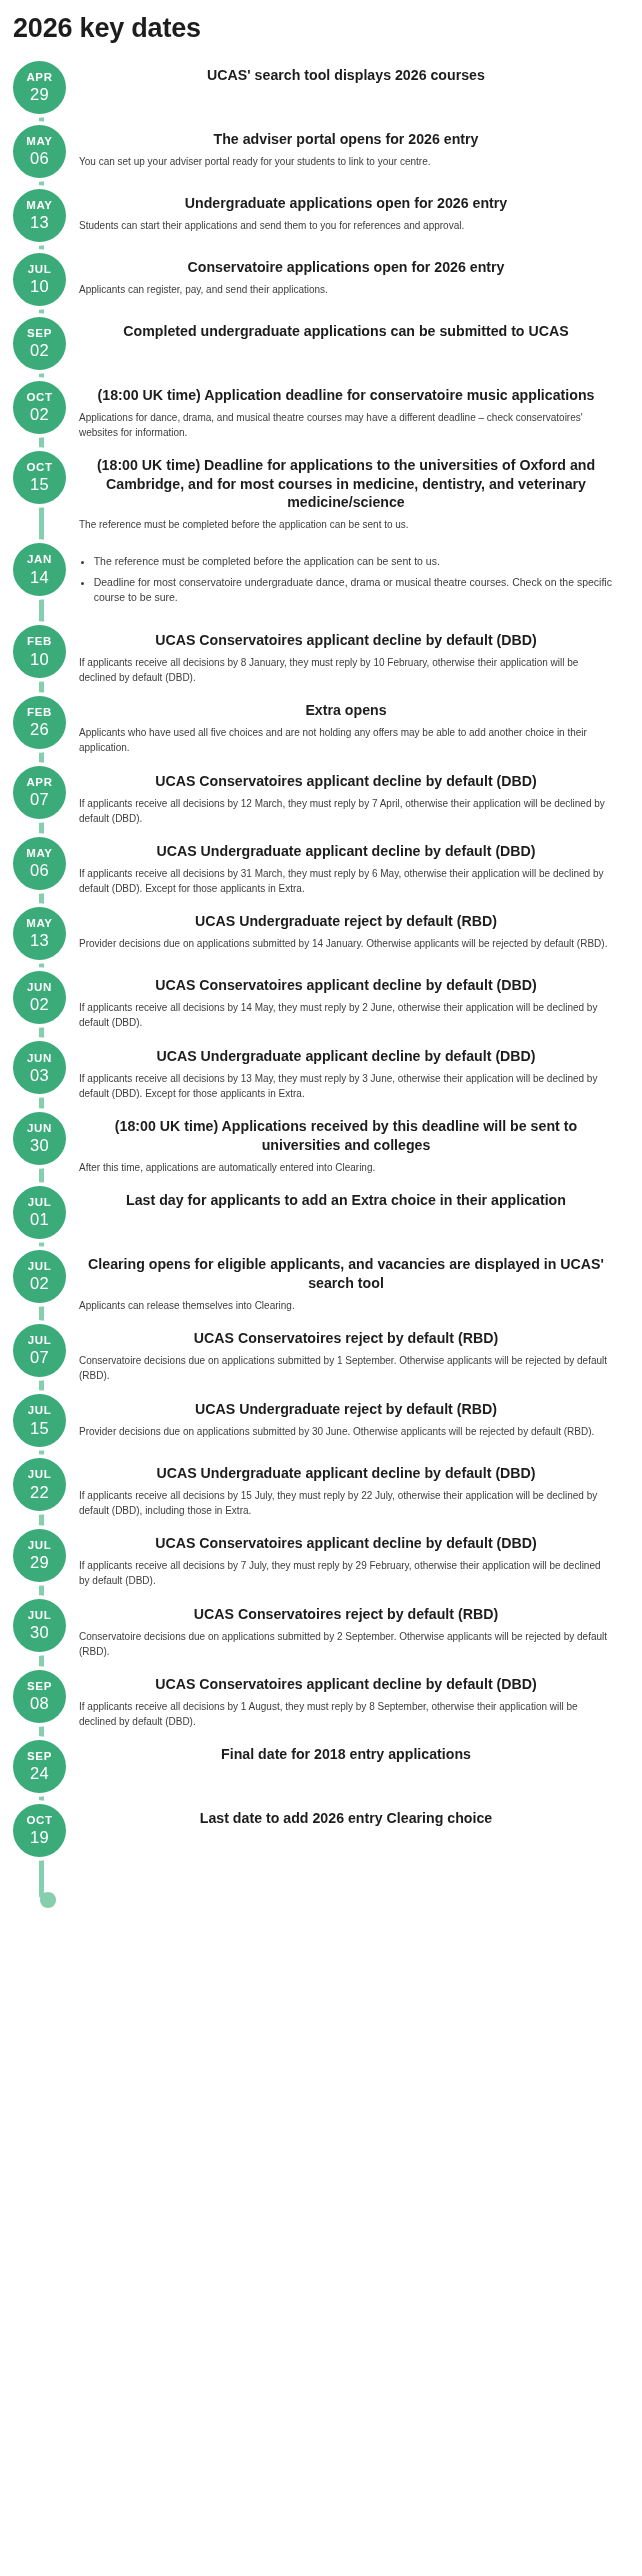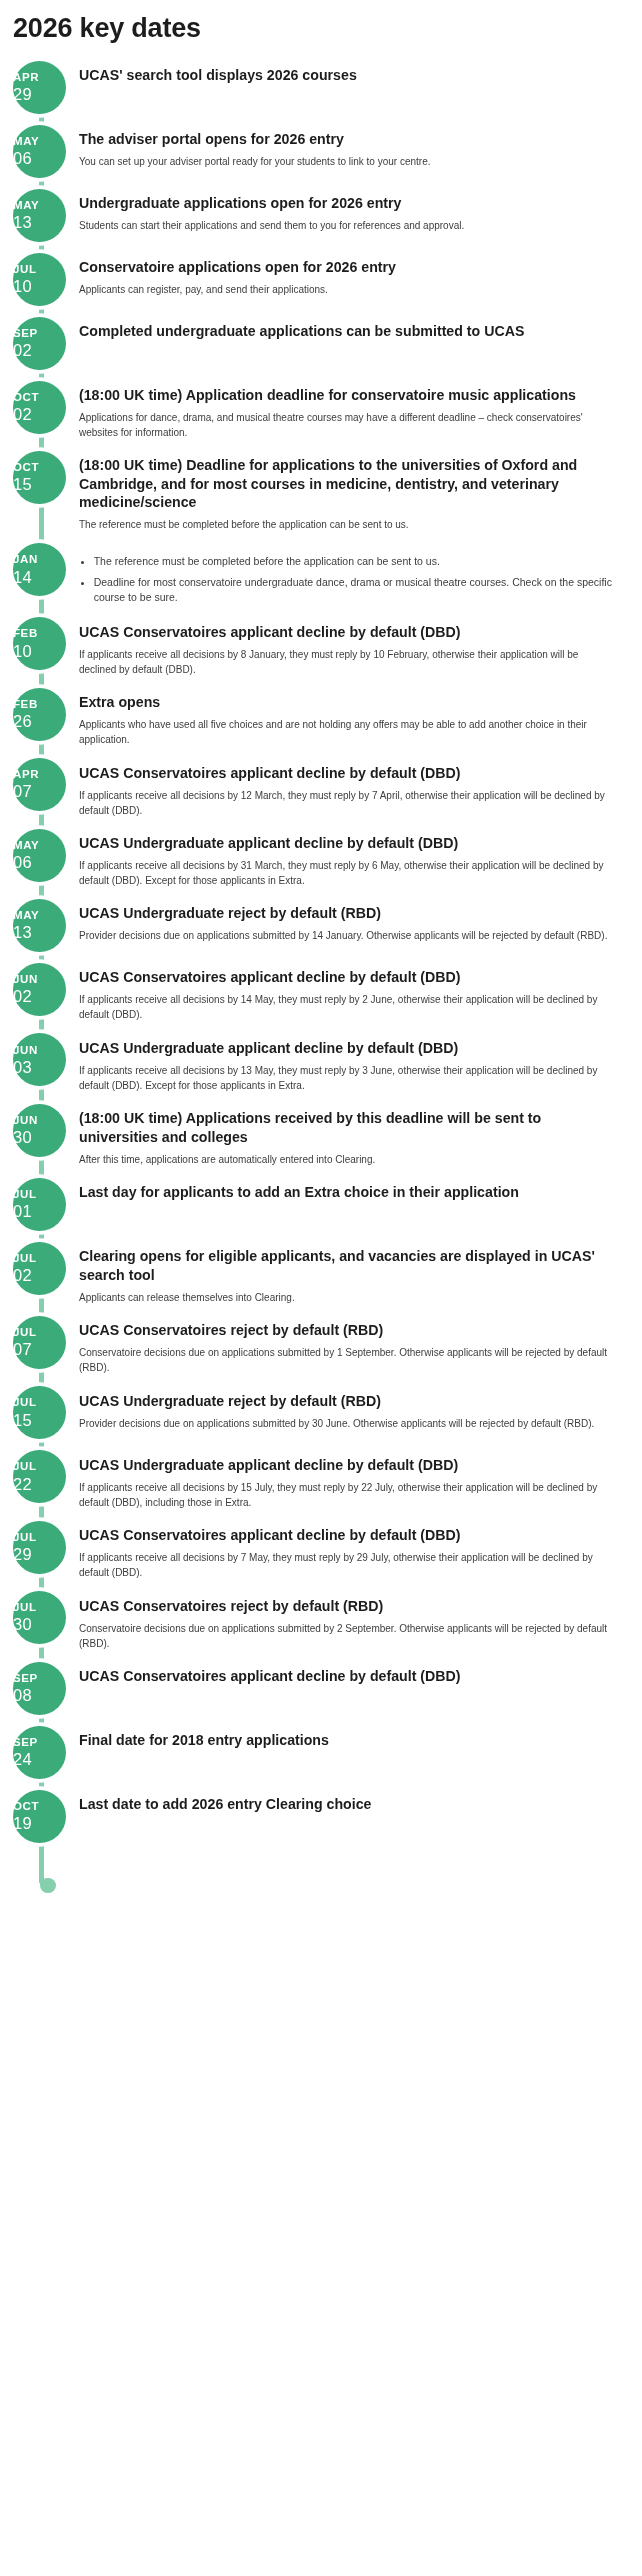--- a/index.html
+++ b/index.html
@@ -50,20 +50,21 @@
   }
   .badge {
     flex: 0 0 53px;
     width: 53px;
     height: 53px;
     border-radius: 50%;
     background: #3aab79;
     color: #ffffff;
     display: flex;
     flex-direction: column;
+    align-items: center;
     justify-content: center;
     line-height: 1;
     margin-left: 0;
     z-index: 2;
     position: relative;
     box-shadow: 0 0 0 3.7px #ffffff;
   }
   .badge .mon {
     font-size: 11.5px;
     font-weight: bold;
@@ -80,38 +81,39 @@
     flex: 1 1 auto;
     padding-left: 13px;
     padding-top: 5.5px;
   }
   .event-title {
     font-size: 14.2px;
     font-weight: bold;
     color: #1d1d1d;
     line-height: 1.3;
     margin: 0;
+    text-align: center;
   }
   .event-desc {
     font-size: 10px;
     color: #3d3d3d;
     line-height: 1.5;
     margin: 5.5px 0 0 0;
   }
   .event-list {
     margin: 5.5px 0 0 0;
     padding-left: 14.7px;
   }
   .event-list li {
     font-size: 10.5px;
     color: #3d3d3d;
     line-height: 1.5;
     margin-bottom: 4.6px;
   }
-  .event-list li:last-child { margin-bottom: 0; }
+  .event-list li:last-child { margin-bottom: 8px; }
   .tail-dot {
     position: absolute;
     left: 34px;
     width: 15.6px;
     height: 15.6px;
     border-radius: 50%;
     background: #86cfae;
     z-index: 2;
   }
   .spacer-bottom { height: 24px; }
@@ -335,40 +337,41 @@
             <p class="event-desc">If applicants receive all decisions by 15 July, they must reply by 22 July, otherwise their application will be declined by default (DBD), including those in Extra.</p>
           </div>
         </div>
         <div class="event">
           <div class="badge">
             <span class="mon">JUL</span>
             <span class="day">29</span>
           </div>
           <div class="event-body">
             <p class="event-title">UCAS Conservatoires applicant decline by default (DBD)</p>
-            <p class="event-desc">If applicants receive all decisions by 7 May, they must reply by 29 July, otherwise their application will be declined by default (DBD).</p>
+            <p class="event-desc">If applicants receive all decisions by 7 July, they must reply by 29 February, otherwise their application will be declined by default (DBD).</p>
           </div>
         </div>
         <div class="event">
           <div class="badge">
             <span class="mon">JUL</span>
             <span class="day">30</span>
           </div>
           <div class="event-body">
             <p class="event-title">UCAS Conservatoires reject by default (RBD)</p>
             <p class="event-desc">Conservatoire decisions due on applications submitted by 2 September. Otherwise applicants will be rejected by default (RBD).</p>
           </div>
         </div>
         <div class="event">
           <div class="badge">
             <span class="mon">SEP</span>
             <span class="day">08</span>
           </div>
           <div class="event-body">
             <p class="event-title">UCAS Conservatoires applicant decline by default (DBD)</p>
+            <p class="event-desc">If applicants receive all decisions by 1 August, they must reply by 8 September, otherwise their application will be declined by default (DBD).</p>
           </div>
         </div>
         <div class="event">
           <div class="badge">
             <span class="mon">SEP</span>
             <span class="day">24</span>
           </div>
           <div class="event-body">
             <p class="event-title">Final date for 2018 entry applications</p>
           </div>

